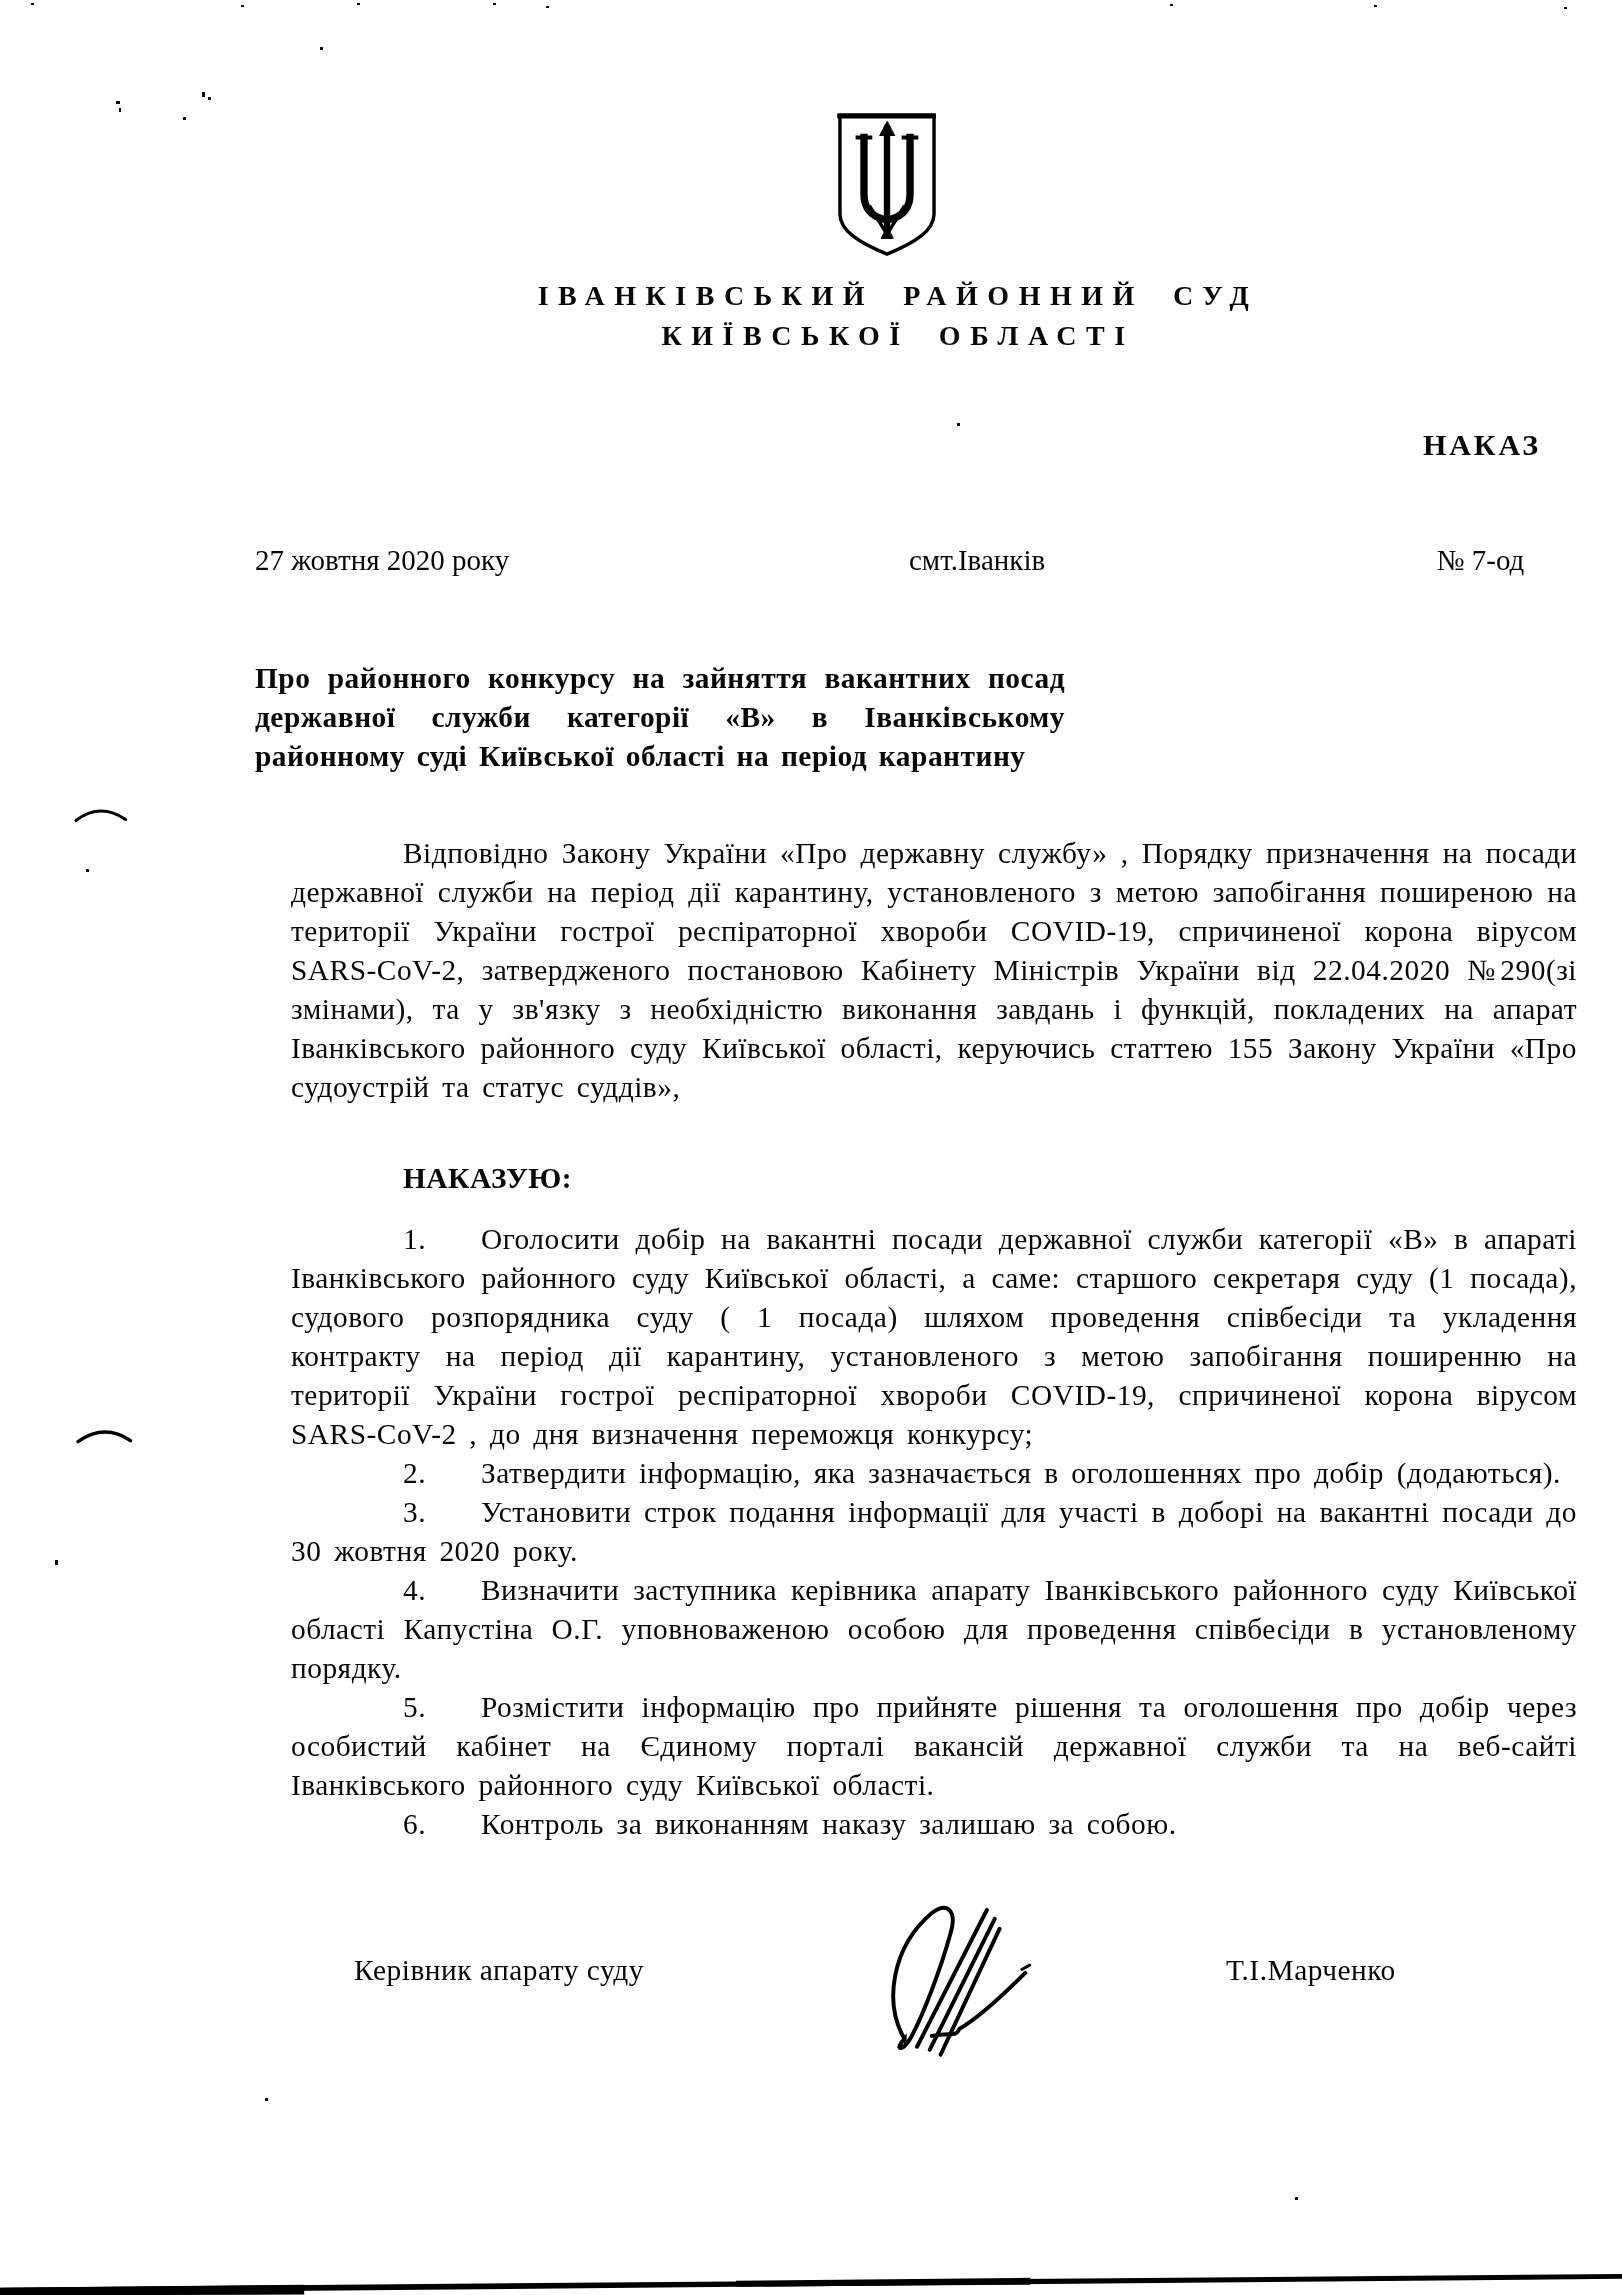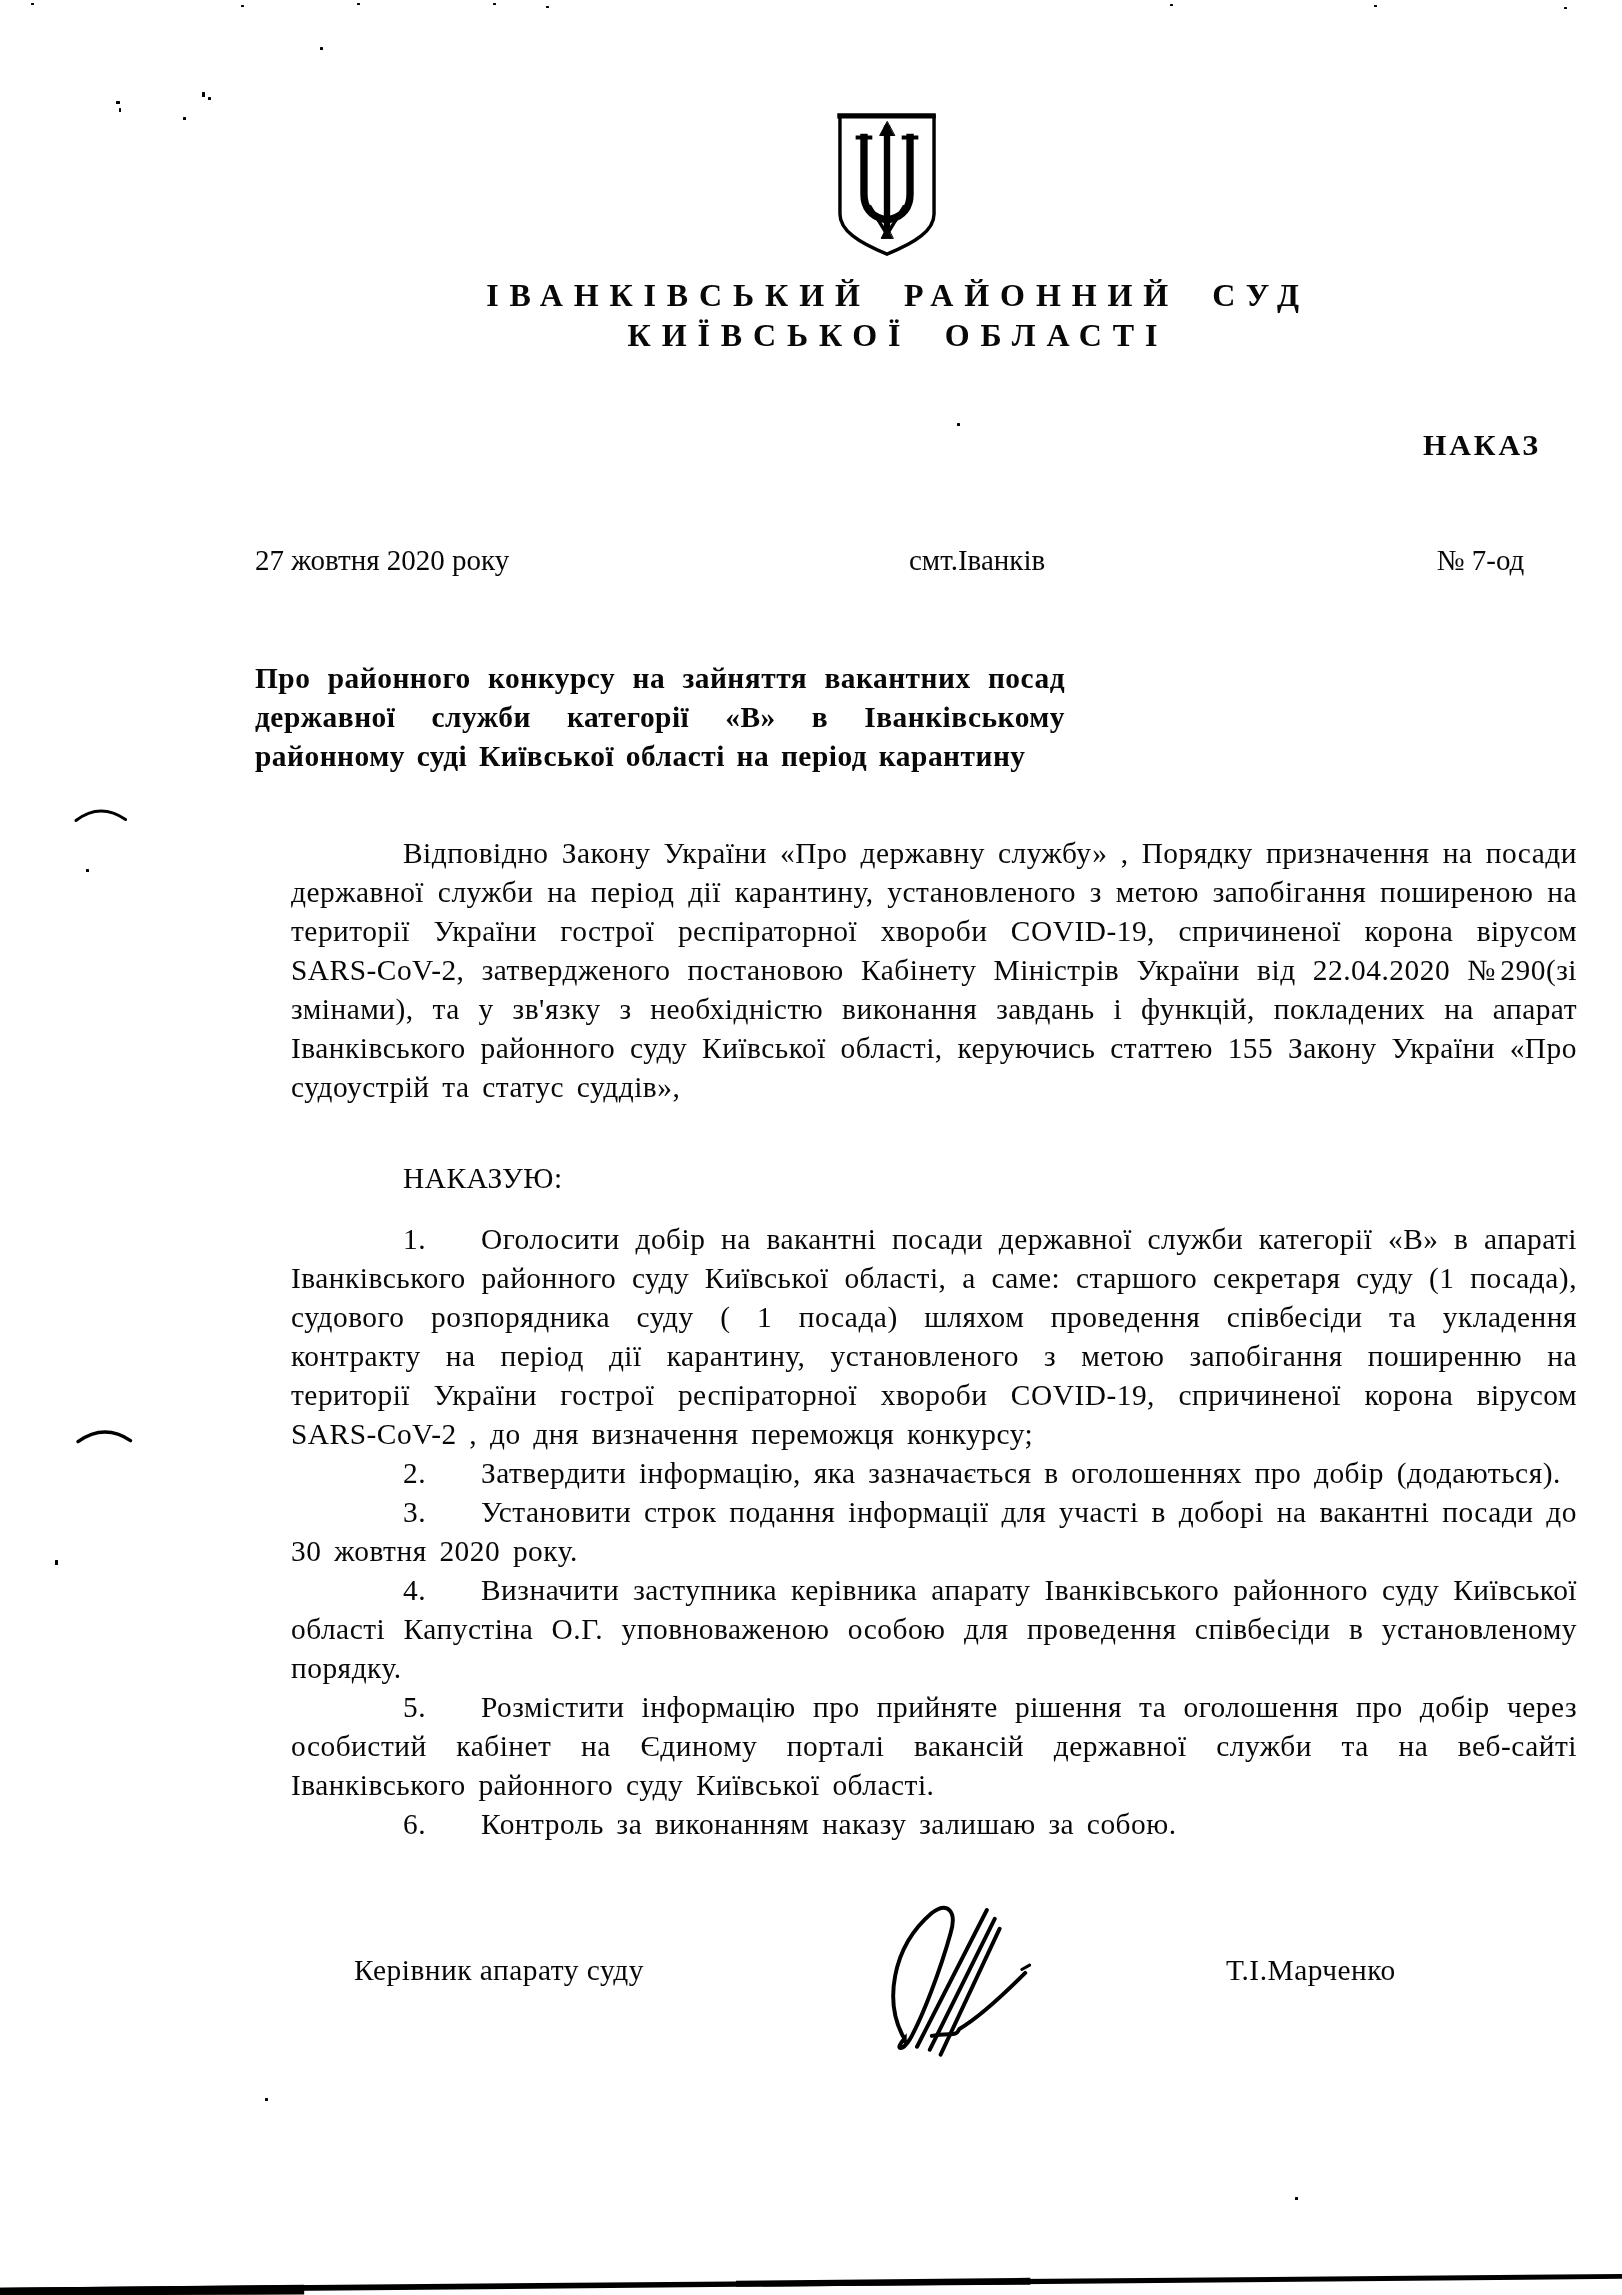--- a/index.html
+++ b/index.html
@@ -8,21 +8,21 @@
     width:1622px;height:2295px;
     background:#ffffff;
     color:#080808;
     font-family:"Liberation Serif","DejaVu Serif",serif;
     overflow:hidden;
   }
   
   .emblem{position:absolute;left:836px;top:111px;width:102px;height:147px;}
   .court-line{
     position:absolute;left:255px;width:1286px;text-align:center;
-    font-weight:bold;font-size:32px;line-height:35px;
+    font-weight:bold;font-size:28px;line-height:35px;
     letter-spacing:0.34em;word-spacing:0.45em;white-space:nowrap;
   }
   .court-line1{top:278px;}
   .court-line2{top:318px;text-align:center;}
   .order-title{
     position:absolute;left:255px;top:428px;width:1286px;text-align:right;
     font-weight:bold;font-size:30px;letter-spacing:2.9px;
   }
   .meta{position:absolute;left:255px;top:544px;width:1286px;height:44px;font-size:29px;}
   .meta .date{position:absolute;left:0;}
@@ -34,21 +34,21 @@
     font-weight:bold;font-size:29.4px;line-height:39px;
     text-align:justify;letter-spacing:0.5px;word-spacing:3.9px;
   }
   
   .flow{
     position:absolute;left:255px;top:834px;width:1286px;
     font-size:29.4px;line-height:39px;text-align:justify;
     letter-spacing:0.5px;word-spacing:4.9px;margin-left:36px;
   }
   .flow p{margin:0;text-indent:112px;}
-  .flow p.resolution{margin-top:52px;margin-bottom:21.6px;font-weight:normal;}
+  .flow p.resolution{margin-top:52px;margin-bottom:21.6px;font-weight:bold;}
   .item .num{display:inline-block;min-width:78px;text-indent:0;}
   
   .sig-role{position:absolute;left:354px;top:1954px;font-size:29.4px;letter-spacing:0.5px;}
   .sig-name{position:absolute;left:1226px;top:1954px;font-size:29.4px;letter-spacing:0.5px;}
   .sig-mark{position:absolute;left:858px;top:1880px;width:181px;height:181px;}
   
   .arc{position:absolute;}
   .bottom-line{position:absolute;left:0;top:2271px;width:1622px;height:24.5px;}
   .dot{position:absolute;background:#000;width:2.5px;height:2.5px;border-radius:0.5px;}
 </style>

